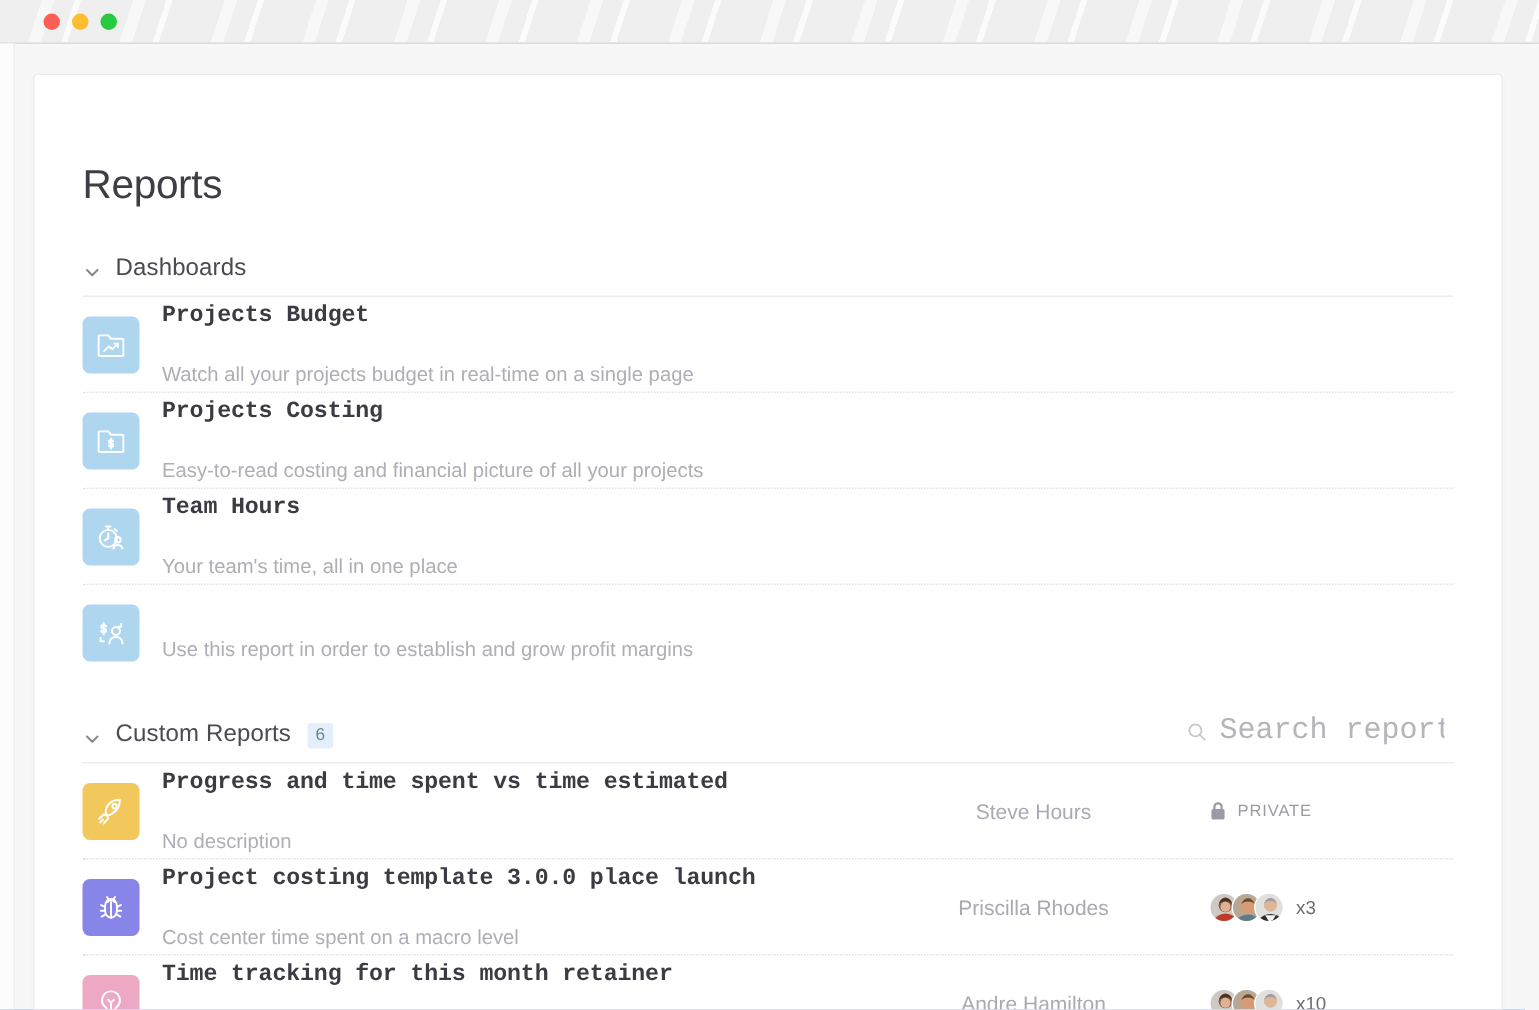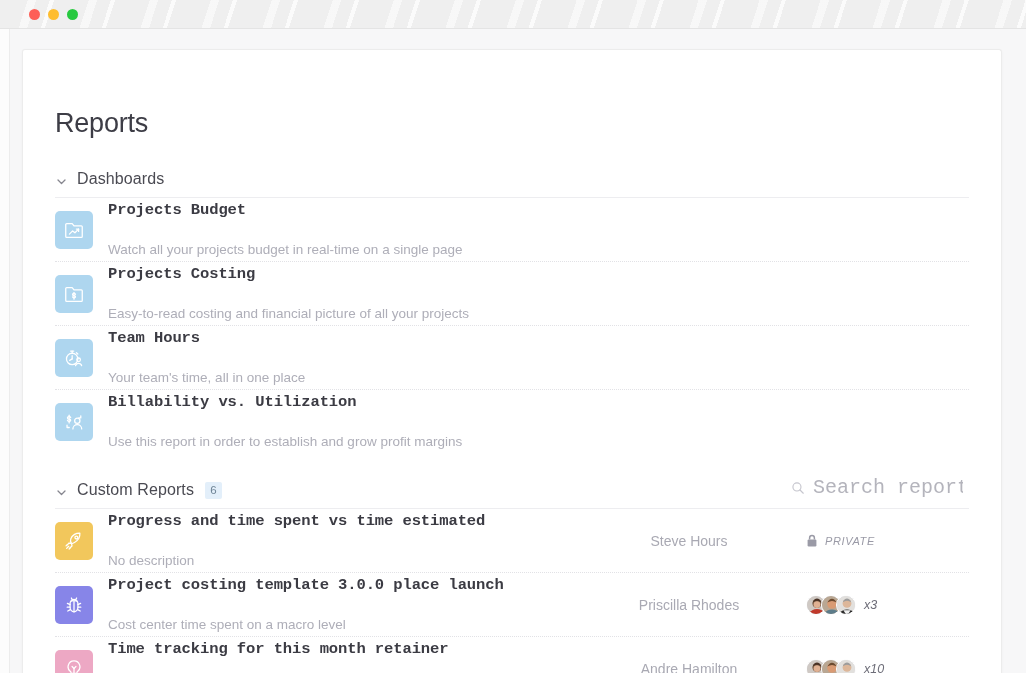--- a/index.html
+++ b/index.html
@@ -205,21 +205,20 @@
     font-size: 14px;
     color: #a9a9b3;
   }
 
   .row-meta {
     width: 175px;
     flex: 0 0 auto;
     display: flex;
     align-items: center;
     padding-left: 12px;
-    font-style: italic;
   }
 
   .private-tag {
     display: flex;
     align-items: center;
     gap: 7px;
     color: #9a9aa6;
     font-size: 11px;
     letter-spacing: 0.6px;
   }
@@ -328,21 +327,20 @@
             <svg width="22" height="22" viewBox="0 0 24 24" fill="none" stroke="#ffffff" stroke-width="1.4" stroke-linecap="round" stroke-linejoin="round">
               <path d="M8.4 7.3 a1.7 1.4 0 0 0-1.7-1.1 h-.3 a1.5 1.3 0 0 0 0 2.6 h.5 a1.5 1.3 0 0 1 0 2.6 h-.3 a1.7 1.4 0 0 1-1.7-1.1"></path>
               <line x1="6.7" y1="4.6" x2="6.7" y2="13"></line>
               <polyline points="4.4,15.5 4.4,18 6.8,18"></polyline>
               <circle cx="15.6" cy="10.6" r="2.9"></circle>
               <path d="M10.8 19.6 a4.8 4.8 0 0 1 9.6 0"></path>
               <polyline points="19.4,5.2 19.4,7.5 17.2,7.5"></polyline>
             </svg>
           </span>
           <div class="row-text">
-            <div class="row-title">Billability vs. Utilization</div>
             <div class="row-desc">Use this report in order to establish and grow profit margins</div>
           </div>
         </div>
 
       </div>
 
       <div class="section">
         <span class="chevron">
           <svg width="13" height="13" viewBox="0 0 13 13" fill="none">
             <path d="M3 5 L6.5 8.5 L10 5" stroke="currentColor" stroke-width="1.3" stroke-linecap="round" stroke-linejoin="round"></path>

